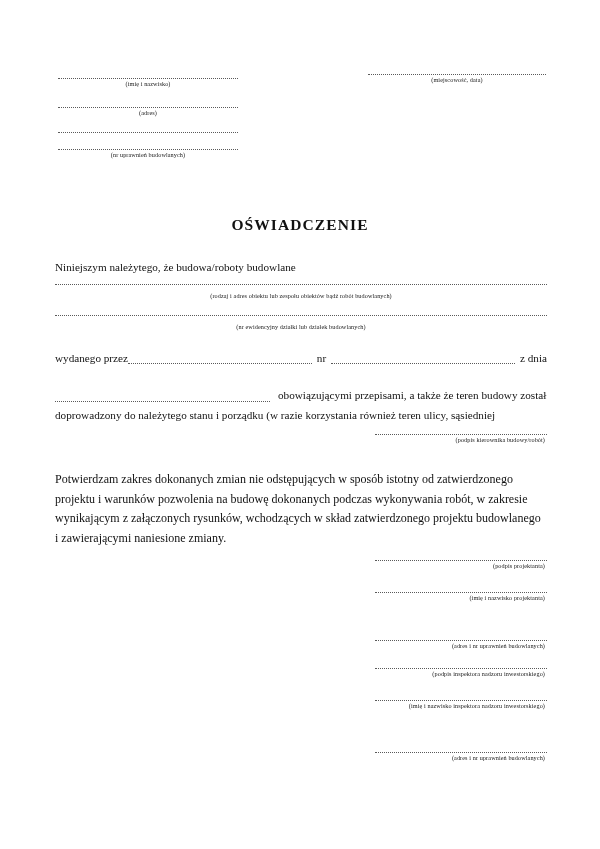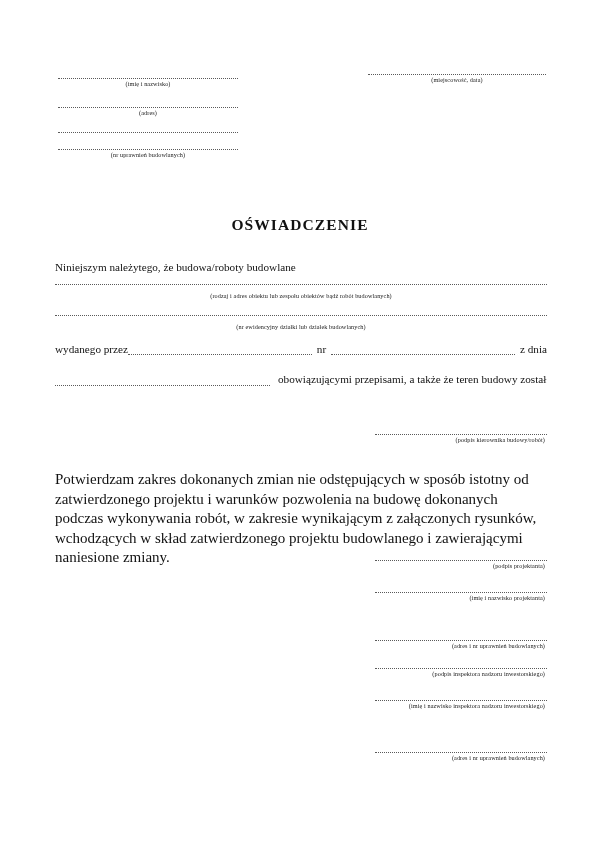--- a/index.html
+++ b/index.html
@@ -127,21 +127,21 @@
   .sig-inspektor { top: 668px; }
   .sig-inspektor-name { top: 700px; }
   .sig-adres2 { top: 752px; }
 
   
   .para2 {
     position: absolute;
     left: 55px;
     top: 470px;
     width: 490px;
-    font-size: 15px;
+    font-size: 12px;
     line-height: 19.5px;
   }
 </style>
 </head>
 <body>
 
 <div class="page">
 
   <div class="hdr-left">
 
@@ -186,33 +186,34 @@
       <div class="dots"></div>
       <div class="caption">(rodzaj i adres obiektu lub zespołu obiektów bądź robót budowlanych)</div>
     </div>
 
     <div class="rule-row" style="margin-top:10px;">
       <div class="dots"></div>
       <div class="caption">(nr ewidencyjny działki lub działek budowlanych)</div>
     </div>
 
 
-    <div class="line-flex" style="margin-top:3px;text-align:center;">
+    <div class="line-flex" style="margin-top:12px;text-align:center;">
       <span>wydanego przez</span>
       <span class="dotfill"></span>
       <span style="padding:0 5px;">nr</span>
       <span class="dotfill"></span>
       <span style="padding-left:5px;font-family:Liberation Serif, serif;">z dnia</span>
     </div>
 
-    <div class="line-flex" style="margin-top:11px;">
+    <div class="line-flex" style="margin-top:18px;">
       <span class="dotfill" style="flex:0 0 215px;"></span>
       <span style="padding-left:8px;">obowiązującymi przepisami, a także że teren budowy został</span>
     </div>
 
+    <div class="line">doprowadzony do należytego stanu i porządku (w razie korzystania również teren ulicy, sąsiedniej</div>
 
 
   </div>
 
   <div class="sig sig-kierownik">
     <div class="dots"></div>
     <div class="caption caption-right">(podpis kierownika budowy/robót)</div>
   </div>
 
   <div class="para2 para">Potwierdzam zakres dokonanych zmian nie odstępujących w sposób istotny od zatwierdzonego projektu i warunków pozwolenia na budowę dokonanych podczas wykonywania robót, w zakresie wynikającym z załączonych rysunków, wchodzących w skład zatwierdzonego projektu budowlanego i zawierającymi naniesione zmiany.</div>

